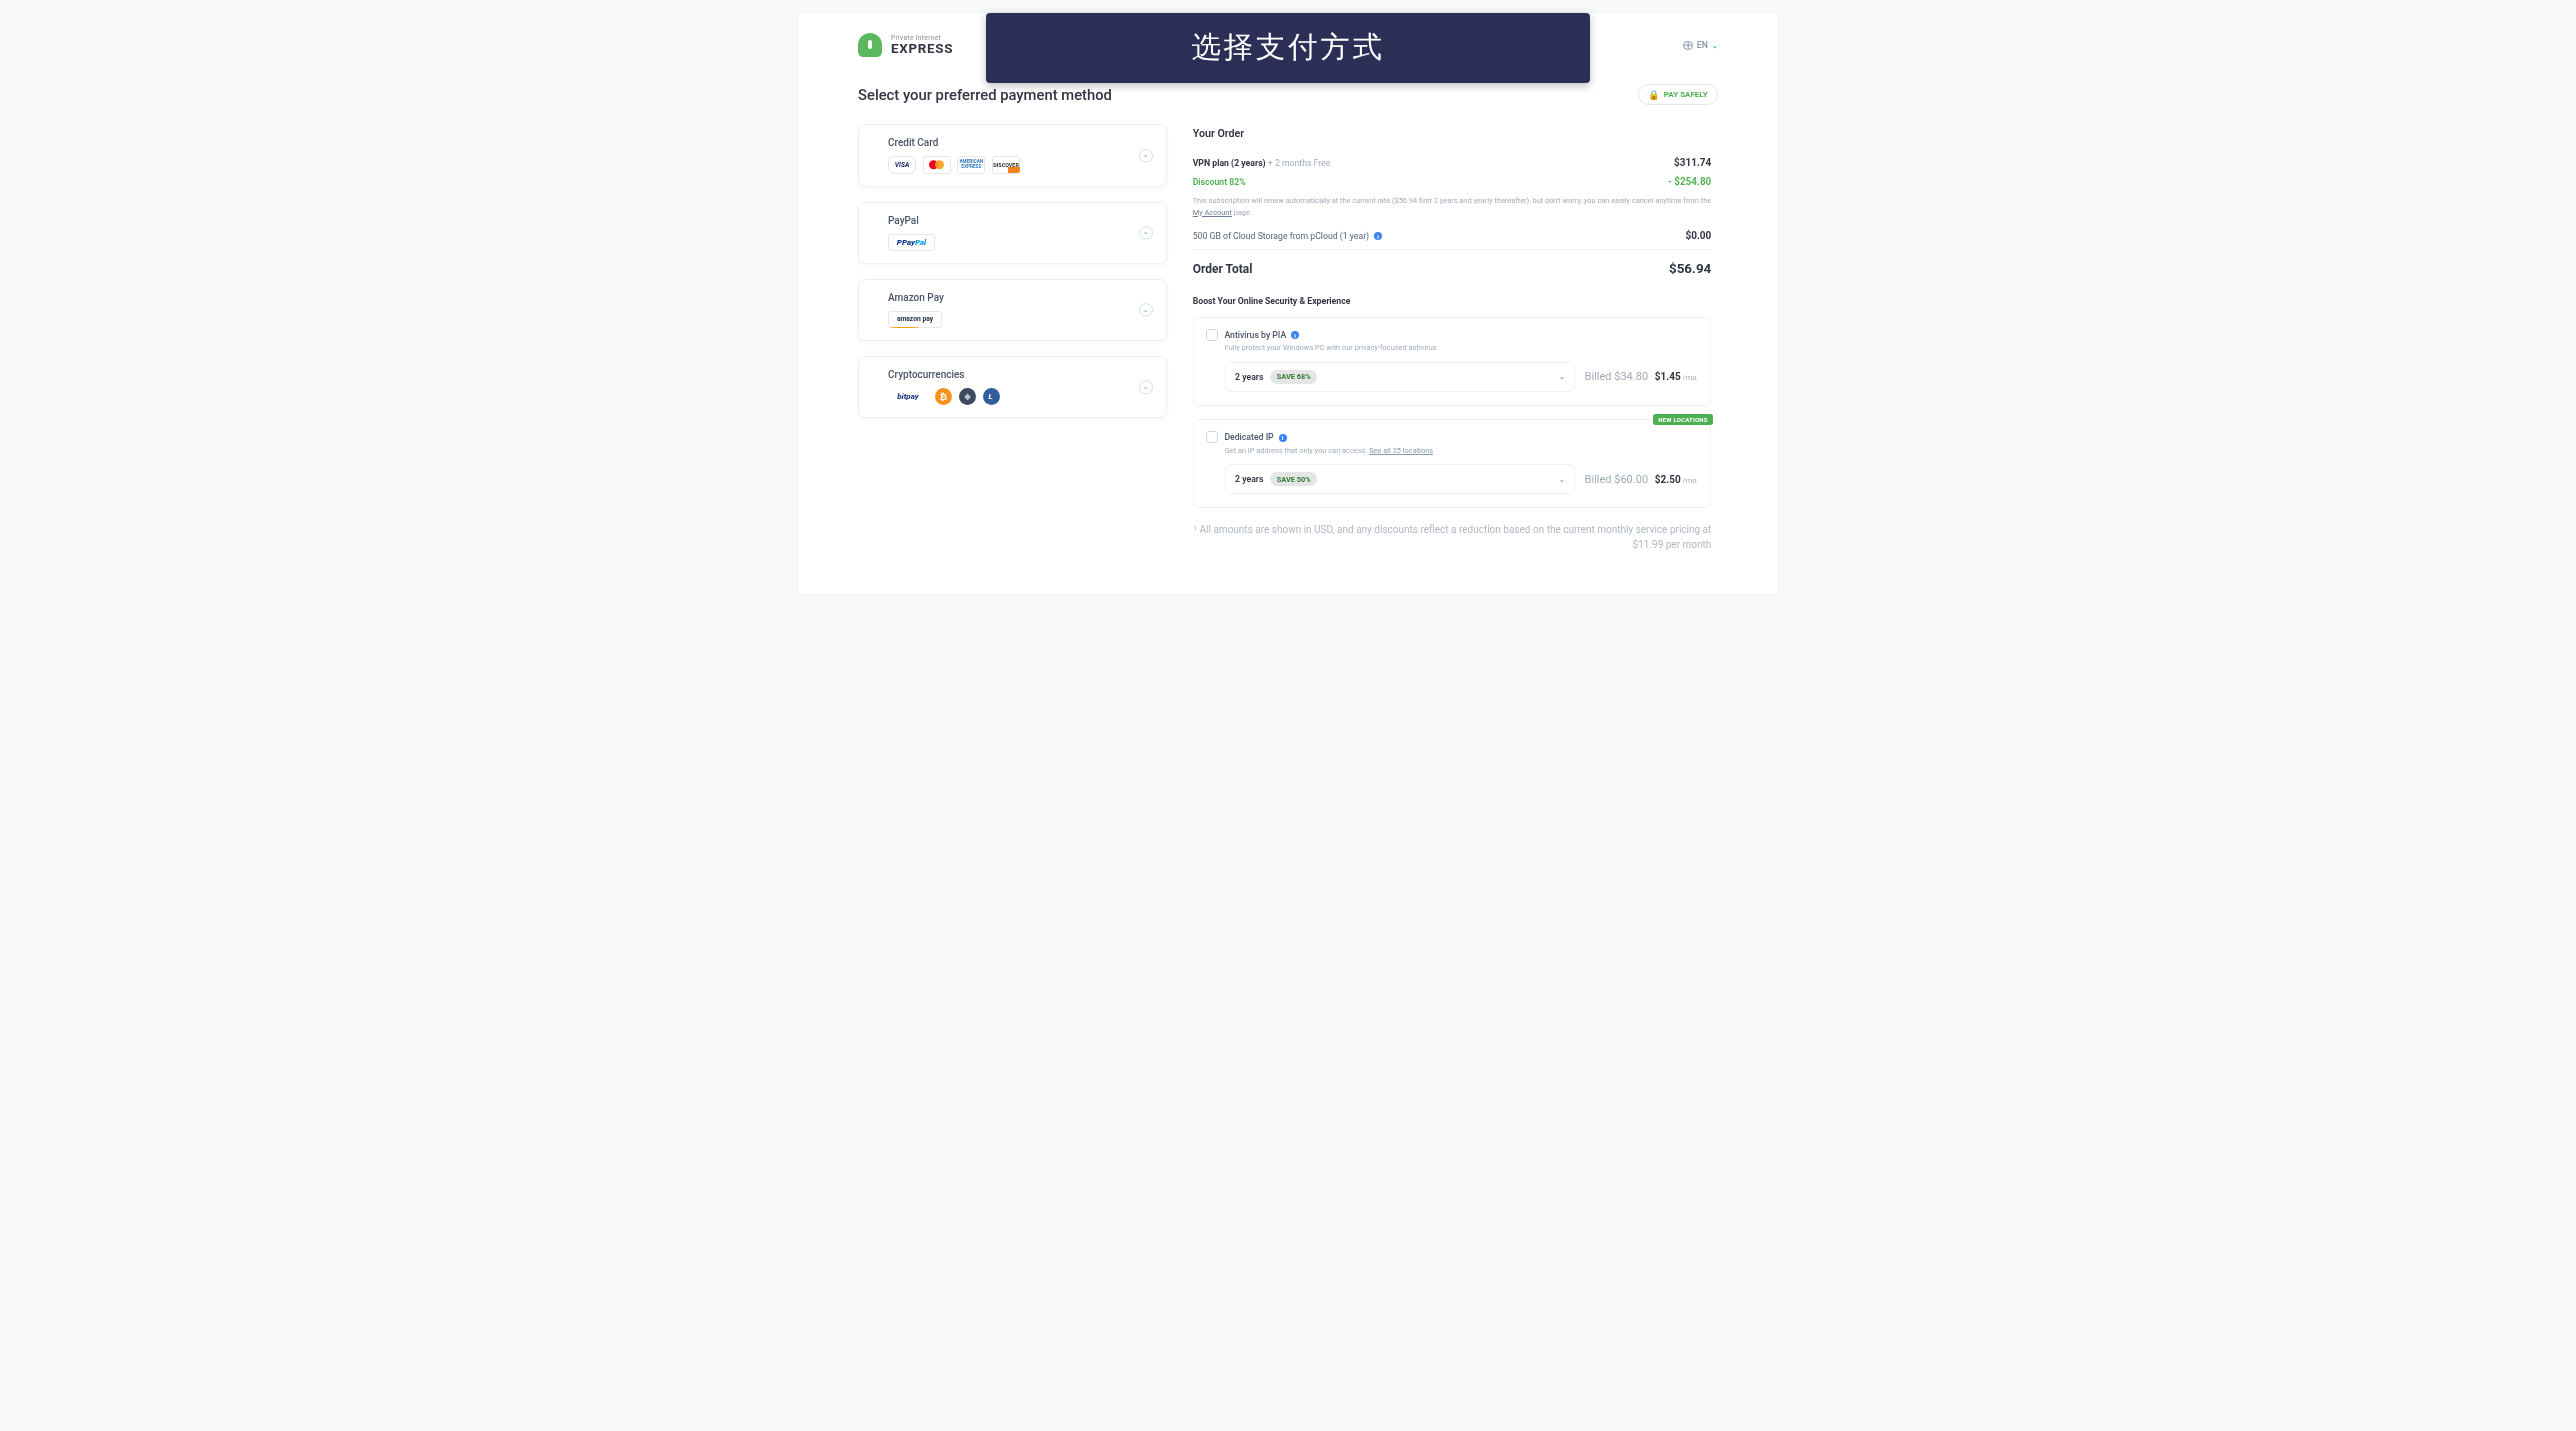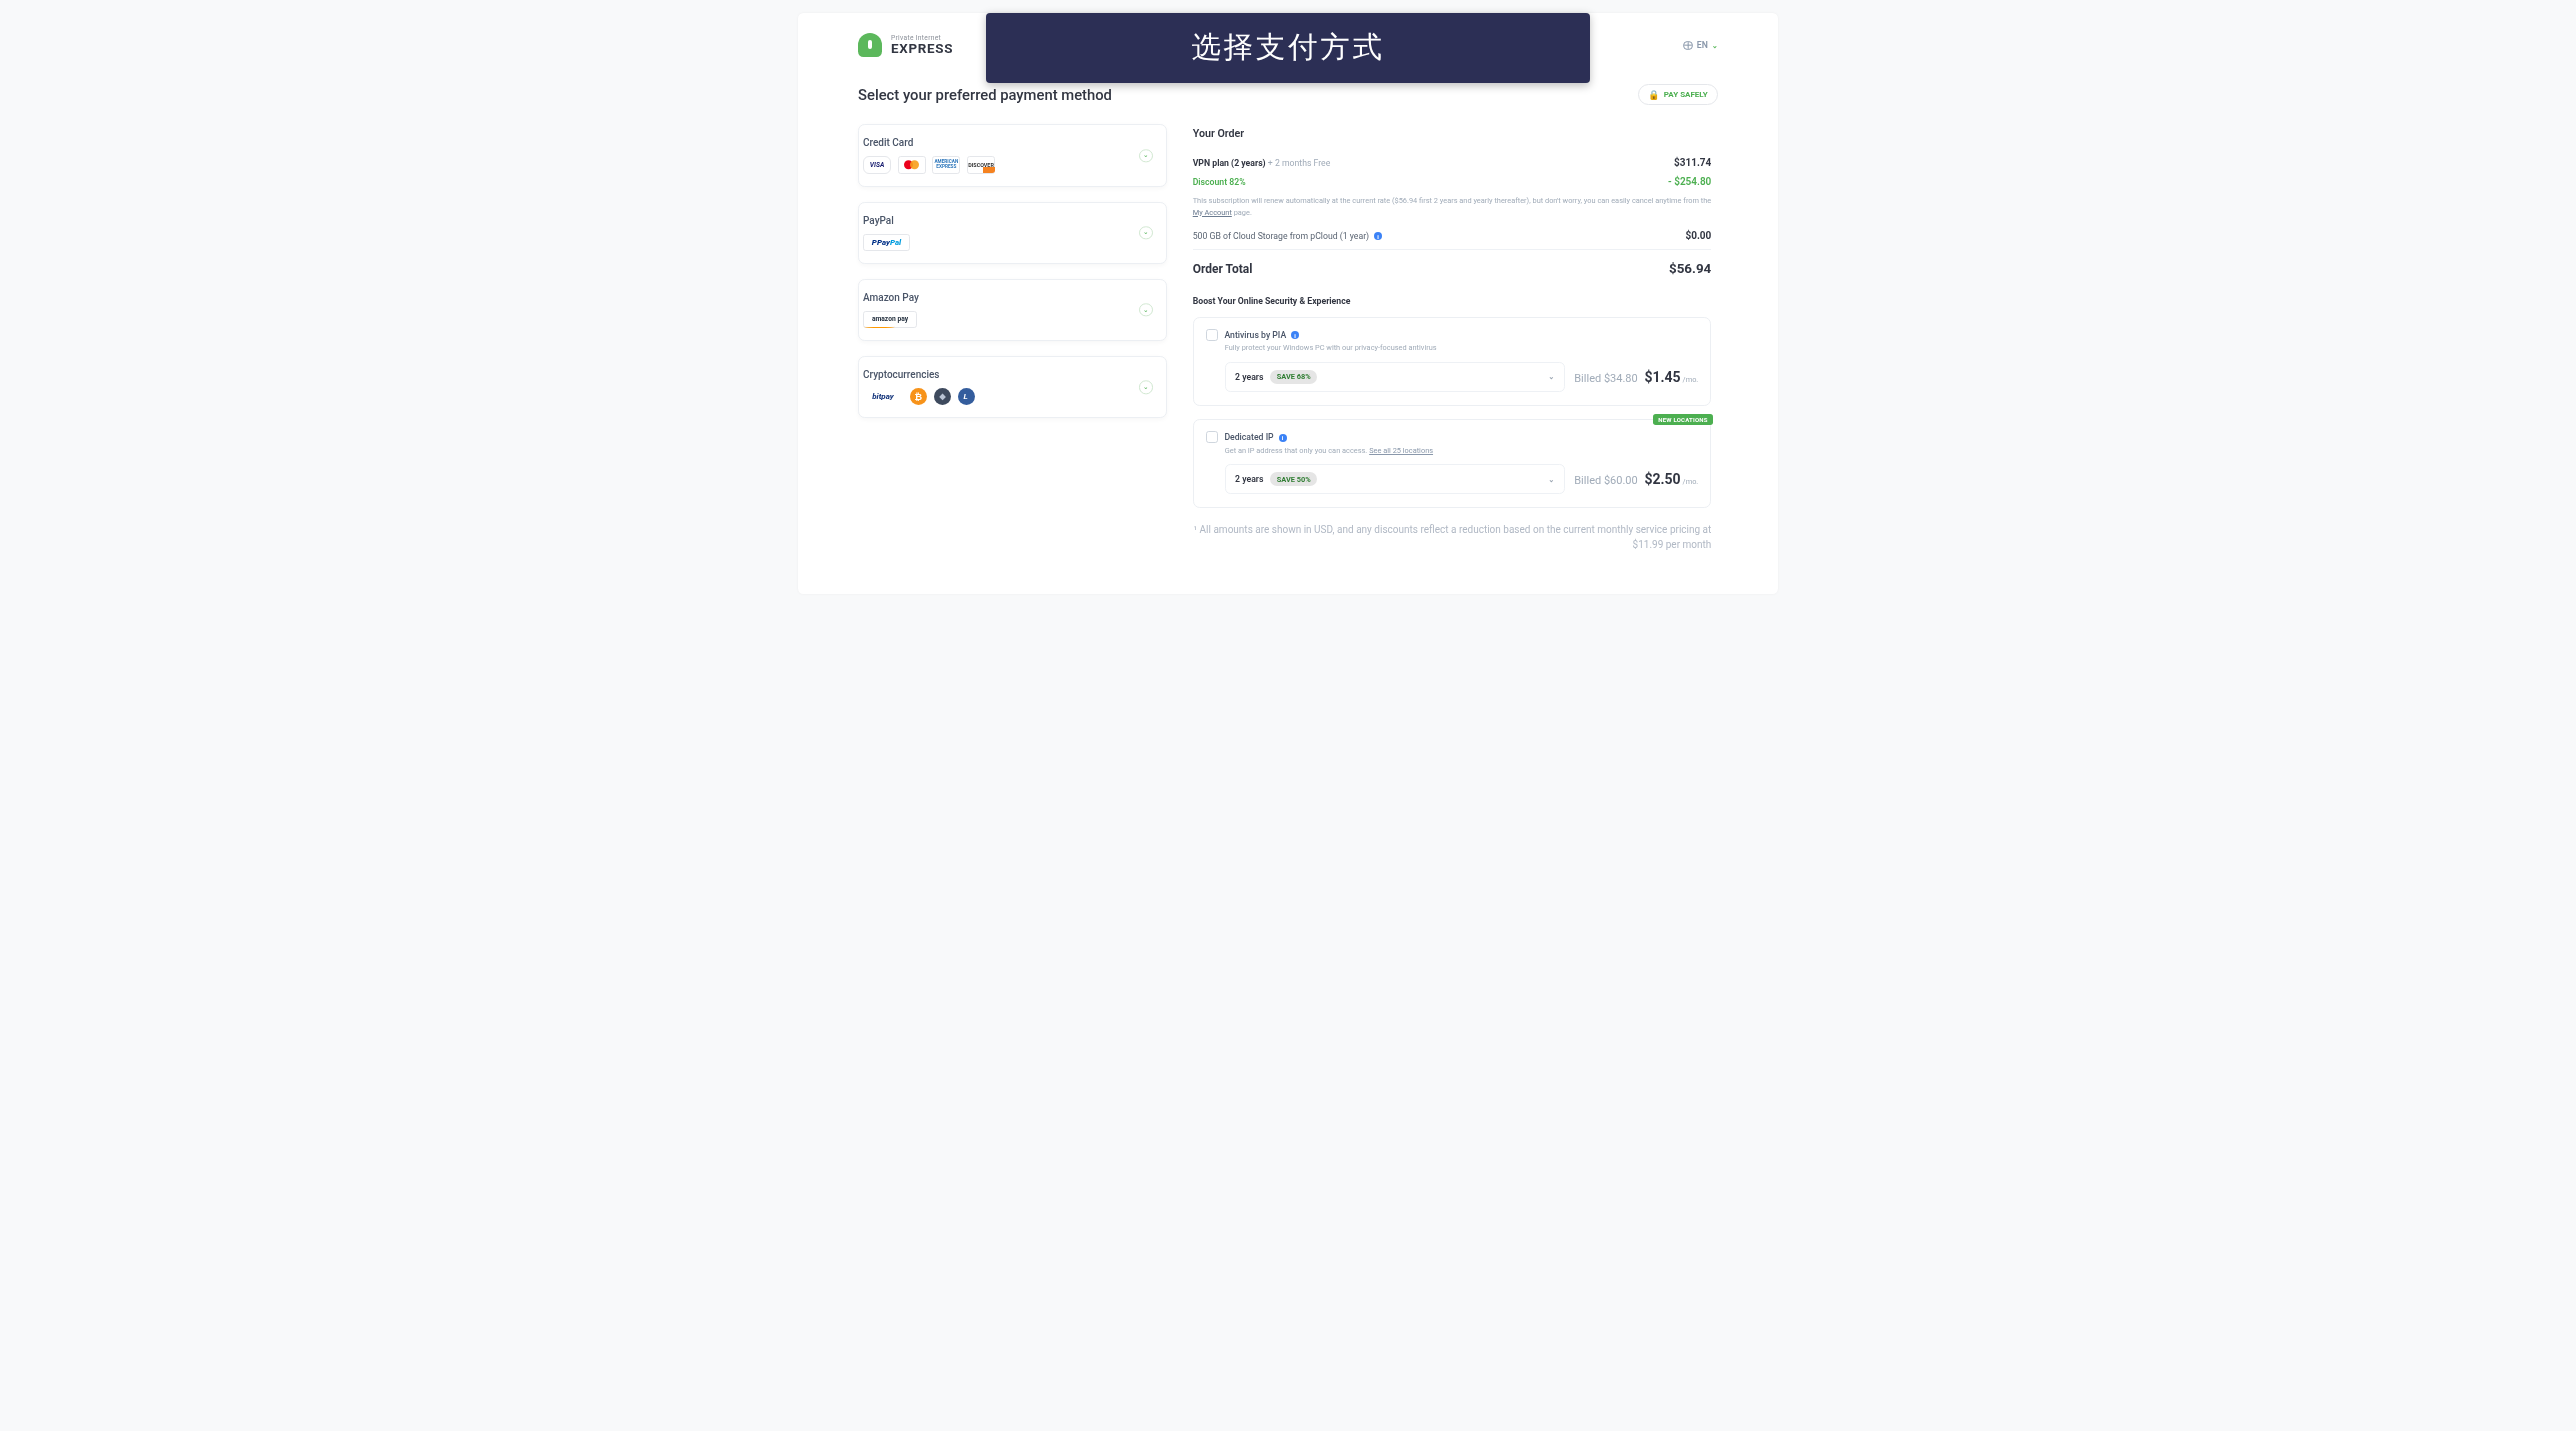--- a/index.html
+++ b/index.html
@@ -106,21 +106,21 @@
     display: flex;
     gap: 19px;
     align-items: flex-start;
   }
   .left-col { flex: 0 0 309px; display: flex; flex-direction: column; gap: 14.8px; }
   .right-col { flex: 1; }
 
   .pay-card {
     border: 0.7px solid #eceff3;
     border-radius: 6.7px;
-    padding: 12px 4px;
+    padding: 12px 29px;
     background: #fff;
     position: relative;
     cursor: pointer;
     box-shadow: 0 1.3px 4px rgba(0,0,0,0.03);
   }
   .pay-card h3 { font-size: 10px; font-weight: 500; color: #4a5568; margin-bottom: 8px; }
   .pay-card .chev-circle {
     position: absolute; right: 13.4px; top: 50%;
     transform: translateY(-50%);
     width: 13.4px; height: 13.4px;
@@ -190,21 +190,21 @@
   .addon-row { display:flex; align-items:center; gap:9.4px; margin-left:19px; }
   .plan-select {
     flex:1; border:0.7px solid #eef1f5; border-radius:5.4px;
     padding:6.7px 9.4px; display:flex; align-items:center; gap:6.7px;
     font-size:8.7px; color:#323642; font-weight:600; cursor:pointer; position:relative;
   }
   .plan-select .chev { position:absolute; right:9.4px; color:#9aa5b2; font-size:7.4px; }
   .save-pill { background:#e5e5e5; color:#2f7d32; font-size:7.4px; font-weight:700; padding:2.7px 6.7px; border-radius:9.4px; }
   .addon-price { font-size:8px; color:#4a5568; white-space:nowrap; display:flex; align-items:baseline; gap:6.7px; }
   .addon-price .billed { color:#a0abb8; font-size:11px; }
-  .addon-price .main { font-weight:700; font-size:14px; color:#323642; }
+  .addon-price .main { font-weight:700; font-size:10px; color:#323642; }
   .addon-price .per { color:#a0abb8; font-size:7.4px; }
   .footnote { font-size:10px; color:#b0b8c4; line-height:1.5; margin-top:4px;text-align:right; }
 </style>
 </head>
 <body>
 
 <div class="page-wrap">
 
   <div class="banner">选择支付方式</div>
 

